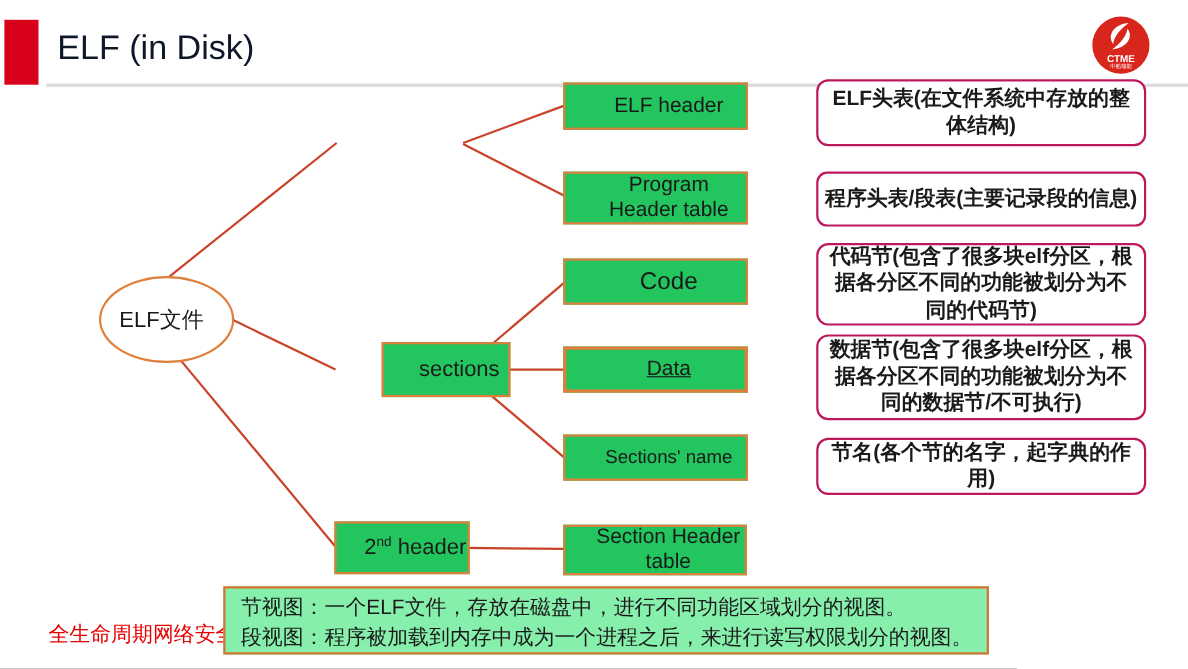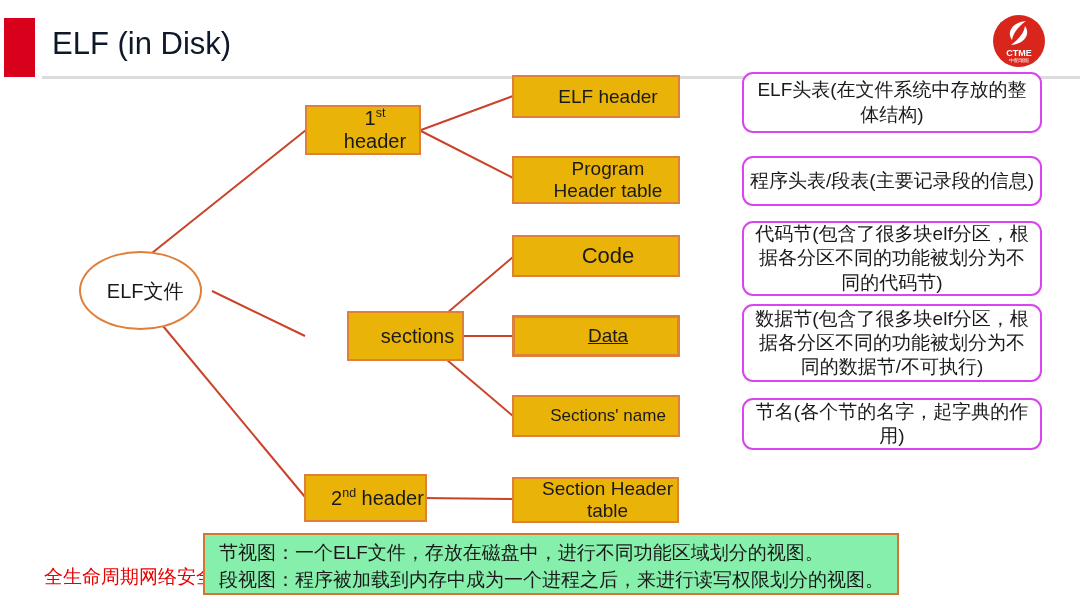--- a/index.html
+++ b/index.html
@@ -8,50 +8,50 @@
     overflow:hidden; font-family:"Liberation Sans","DejaVu Sans",sans-serif;
     color:#1a1a1a;
   }
   .accent-bar{position:absolute; left:4px; top:18px; width:31px; height:59px; background:#d9001b;}
   .title{position:absolute; left:52px; top:26px; margin:0; font-size:31px; font-weight:400; color:#0f172a;}
   .title-rule{position:absolute; left:42px; top:76px; right:0; height:3px; background:#dcdcdc; z-index:0;}
   .logo{position:absolute; left:992px; top:14px; width:54px; height:54px; z-index:4;}
   .connectors{position:absolute; left:0; top:0; width:1080px; height:608px; z-index:1;}
   .connectors line{stroke:#c84329; stroke-width:2px;}
   .box{
-    position:absolute; box-sizing:border-box; background:#eab308;
+    position:absolute; box-sizing:border-box; background:#22c55e;
     border:2px solid #de7f3c; display:flex; align-items:center; justify-content:center;
     text-align:center; z-index:2; line-height:1.15;padding-left:24px;
   }
   .midbox{font-size:20px;}
   #b1{left:305px; top:105px; width:116px; height:50px;}
   #b2{left:304px; top:311px; width:117px; height:50px;margin-left:43px;}
   #b3{left:304px; top:474px; width:123px; height:48px;}
   #c1{left:512px; top:75px;  width:168px; height:43px; font-size:19px;}
   #c2{left:512px; top:156px; width:168px; height:48px; font-size:19px;}
   #c3{left:512px; top:235px; width:168px; height:42px; font-size:22px;}
   #c4{left:512px; top:315px; width:168px; height:42px; font-size:19px; border-width:3px;text-decoration:underline;}
   #c5{left:512px; top:395px; width:168px; height:42px; font-size:17px;}
   #c6{left:512px; top:477px; width:167px; height:46px; font-size:19px;}
   .rbox{
     position:absolute; box-sizing:border-box; background:#fff;
-    border:2px solid #d946ef; border-radius:11px; display:flex; align-items:center; justify-content:center;
-    text-align:center; font-size:19px; line-height:1.28; z-index:2; padding:1px 6px;
+    border:2px solid #be185d; border-radius:11px; display:flex; align-items:center; 
+    text-align:center; font-size:19px; line-height:1.28; z-index:2; padding:1px 6px;font-weight:bold;
   }
   #r1{left:742px; top:72px;  width:300px; height:61px;}
-  #r2{left:742px; top:156px; width:300px; height:50px;}
+  #r2{left:742px; top:156px; width:300px; height:50px;border-radius:10px;}
   #r3{left:742px; top:221px; width:300px; height:75px;}
   #r4{left:742px; top:304px; width:300px; height:78px;}
   #r5{left:742px; top:398px; width:300px; height:52px;}
   #r6{left:745px; top:481px; width:292px; height:32px;}
   .ellipse{
-    position:absolute; left:79px; top:251px; width:123px; height:79px; box-sizing:border-box;
+    position:absolute; left:90px; top:251px; width:123px; height:79px; box-sizing:border-box;
     border:2px solid #de7f3c; border-radius:50%; background:#fff;
     display:flex; align-items:center; justify-content:center; z-index:2;
-    font-size:20px; line-height:1.2; text-align:right;
+    font-size:20px; line-height:1.2; text-align:left;
   }
   .ellipse .wrap{width:86px; word-break:break-all;}
   .note-box{
     position:absolute; left:203px; top:533px; width:696px; height:62px; box-sizing:border-box;
     border:2px solid #d9722f; background:#86efac; z-index:3;
     font-size:19px; line-height:1.4; text-align:left; padding:5px 0 0 14px;
   }
   .footer-text{position:absolute; left:44px; top:564px; font-size:19px; color:#e80000; z-index:1; white-space:nowrap;}
   sup{font-size:62%; vertical-align:super; line-height:0;}
 </style>
@@ -81,23 +81,20 @@
     <line x1="420" y1="336" x2="513" y2="257"></line>
     <line x1="420" y1="336" x2="513" y2="336"></line>
     <line x1="420" y1="337" x2="513" y2="416"></line>
     <line x1="422" y1="498" x2="513" y2="499"></line>
   </svg>
 
   <div class="ellipse">
     <div class="wrap">ELF文件</div>
   </div>
 
-  <div class="box midbox" id="b1">
-    <span><span>1</span><sup>st</sup><span> header</span></span>
-  </div>
   <div class="box midbox" id="b2">
     <span><span>sections</span><sup></sup><span></span></span>
   </div>
   <div class="box midbox" id="b3">
     <span><span>2</span><sup>nd</sup><span> header</span></span>
   </div>
 
   <div class="box" id="c1">
       <span>ELF header</span>
     </div>

